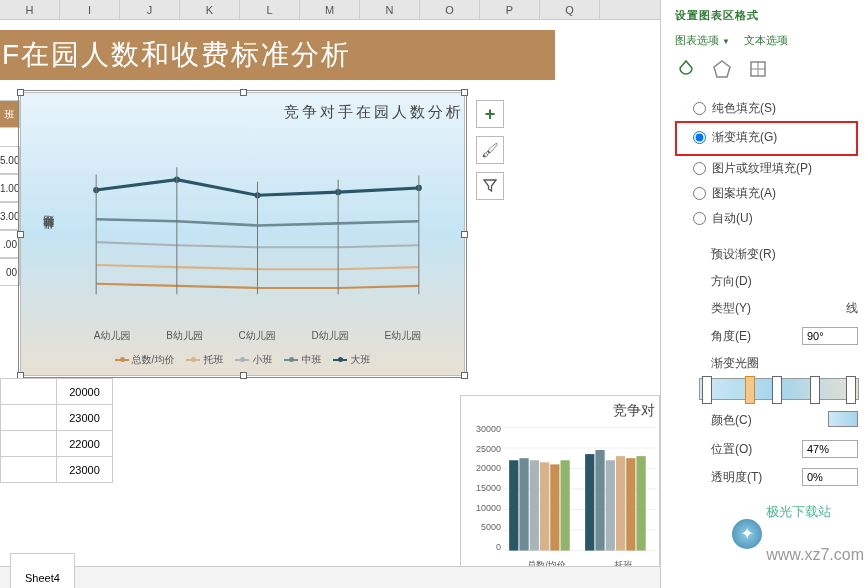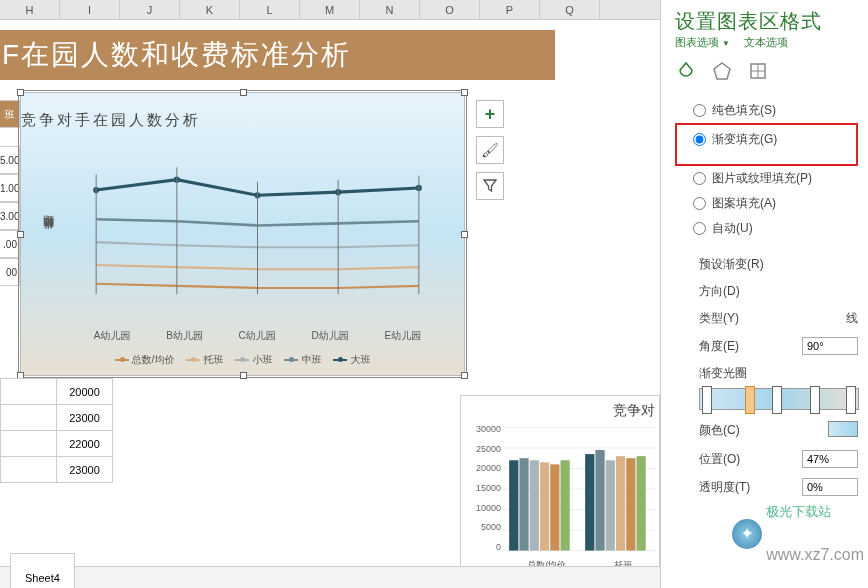--- a/index.html
+++ b/index.html
@@ -14,21 +14,21 @@
 
 
 .chart-box { position: absolute; left: 20px; top: 92px; width: 445px; height: 284px; background: linear-gradient(180deg, #e8f4fb 0%, #c5e4f3 50%, #e8e0d3 100%); border: 1px solid #bbb; }
 .chart-box.selected::before { content: ""; position: absolute; inset: -3px; border: 1px solid #888; pointer-events: none; }
 .sel-handle { position: absolute; width: 7px; height: 7px; background: #fff; border: 1px solid #666; }
 .sel-handle.tl { left: -4px; top: -4px; } .sel-handle.tr { right: -4px; top: -4px; }
 .sel-handle.bl { left: -4px; bottom: -4px; } .sel-handle.br { right: -4px; bottom: -4px; }
 .sel-handle.tm { left: 50%; top: -4px; margin-left: -3px; } .sel-handle.bm { left: 50%; bottom: -4px; margin-left: -3px; }
 .sel-handle.lm { left: -4px; top: 50%; margin-top: -3px; } .sel-handle.rm { right: -4px; top: 50%; margin-top: -3px; }
 
-.chart-title { text-align: left; padding: 18px 0; font-size: 15px; color: #444; letter-spacing: 3px; }
+.chart-title { text-align: right; padding: 10px 0; font-size: 15px; color: #444; letter-spacing: 3px; }
 .chart-plot { position: absolute; left: 55px; top: 45px; right: 25px; bottom: 60px; }
 .y-label { position: absolute; left: 28px; top: 50%; transform: translateX(-50%) rotate(-180deg); writing-mode: vertical-rl; font-size: 11px; color: #555; letter-spacing: 1px; }
 svg.lines { width: 100%; height: 100%; }
 .x-axis { position: absolute; left: 55px; right: 25px; bottom: 32px; display: flex; justify-content: space-around; font-size: 10px; color: #555; }
 .legend { position: absolute; left: 0; right: 0; bottom: 8px; display: flex; justify-content: center; gap: 12px; font-size: 10px; color: #555; }
 .legend-item { display: flex; align-items: center; gap: 3px; }
 .legend-mark { width: 14px; height: 2px; position: relative; }
 .legend-mark::after { content: ""; position: absolute; left: 5px; top: -2px; width: 5px; height: 5px; border-radius: 50%; background: inherit; }
 
 
@@ -51,31 +51,31 @@
 .mini-plot { position: absolute; left: 42px; top: 30px; right: 2px; bottom: 22px; }
 .mini-y { position: absolute; left: 2px; top: 28px; bottom: 22px; width: 38px; display: flex; flex-direction: column; justify-content: space-between; text-align: right; font-size: 9px; color: #666; }
 .mini-x { position: absolute; left: 42px; right: 2px; bottom: 2px; display: flex; justify-content: space-around; font-size: 9px; color: #555; }
 
 
 .sheet-tabs { position: absolute; left: 0; bottom: 0; height: 22px; width: 100%; background: #f3f3f3; border-top: 1px solid #ccc; display: flex; align-items: center; padding-left: 10px; gap: 4px; }
 .sheet-tab { padding: 18px 14px; background: #fff; border: 1px solid #ccc; border-bottom: none; font-size: 11px; }
 
 
 .right-pane { position: absolute; right: 0; top: 0; width: 208px; height: 100%; background: #fff; border-left: 1px solid #ccc; padding: 8px 10px 0 14px; overflow: hidden; }
-.rp-title { font-size: 20px; color: #2e7d32; font-weight: 400; margin-bottom: 0; letter-spacing: 1px; }
+.rp-title { font-size: 11px; color: #2e7d32; font-weight: 700; margin-bottom: 10px; letter-spacing: 1px; }
 .rp-sub { font-size: 11px; color: #2e7d32; margin-bottom: 10px; display: flex; gap: 14px; align-items: center; }
 .rp-sub .caret { font-size: 8px; }
 .rp-icons { display: flex; gap: 14px; margin-bottom: 16px; align-items: center; }
 .rp-icon { width: 22px; height: 22px; display: flex; align-items: center; justify-content: center; color: #555; }
 .rp-icon.active { color: #2e7d32; }
 .rp-radio { display: flex; align-items: center; gap: 6px; padding: 4px 0 4px 18px; font-size: 12px; color: #444; }
 .rp-radio input { margin: 0; }
-.rp-highlight { border: 2px solid #d22; padding: 2px 2px 12px 16px; margin-left: 0; }
+.rp-highlight { border: 2px solid #d22; padding: 2px 2px 4px 16px; margin-left: 0; }
 .rp-field { display: flex; align-items: center; gap: 8px; padding: 5px 0 5px 24px; font-size: 12px; color: #444; }
-.rp-field .lbl { flex: 0 0 80px; }
+.rp-field .lbl { flex: 0 0 80px; margin-left: 12px; }
 .rp-field input[type=text] { width: 56px; border: 1px solid #aaa; padding: 2px 4px; font-size: 11px; }
 .rp-field .end { margin-left: auto; }
 .grad-slider { margin: 6px 0 6px 24px; width: 160px; height: 22px; border: 1px solid #999; position: relative; background: linear-gradient(90deg, #cfe8f5, #a3d5ec, #e8e0d3); }
 .grad-slider .stop { position: absolute; top: -3px; width: 10px; height: 28px; border: 1px solid #666; background: #fff; }
 .color-swatch { width: 30px; height: 16px; border: 1px solid #888; background: linear-gradient(90deg,#cfe8f5,#a3d5ec); display: inline-block; }
 
 
 .wm { position: absolute; right: 4px; bottom: 24px; display: flex; align-items: center; gap: 4px; opacity: 0.85; }
 .wm .logo { width: 30px; height: 30px; border-radius: 50%; background: radial-gradient(circle,#7ec8e3,#1a6fa3); display:flex;align-items:center;justify-content:center;color:#fff;font-size:16px; }
 .wm .txt { font-size: 13px; color: #3a7; }

